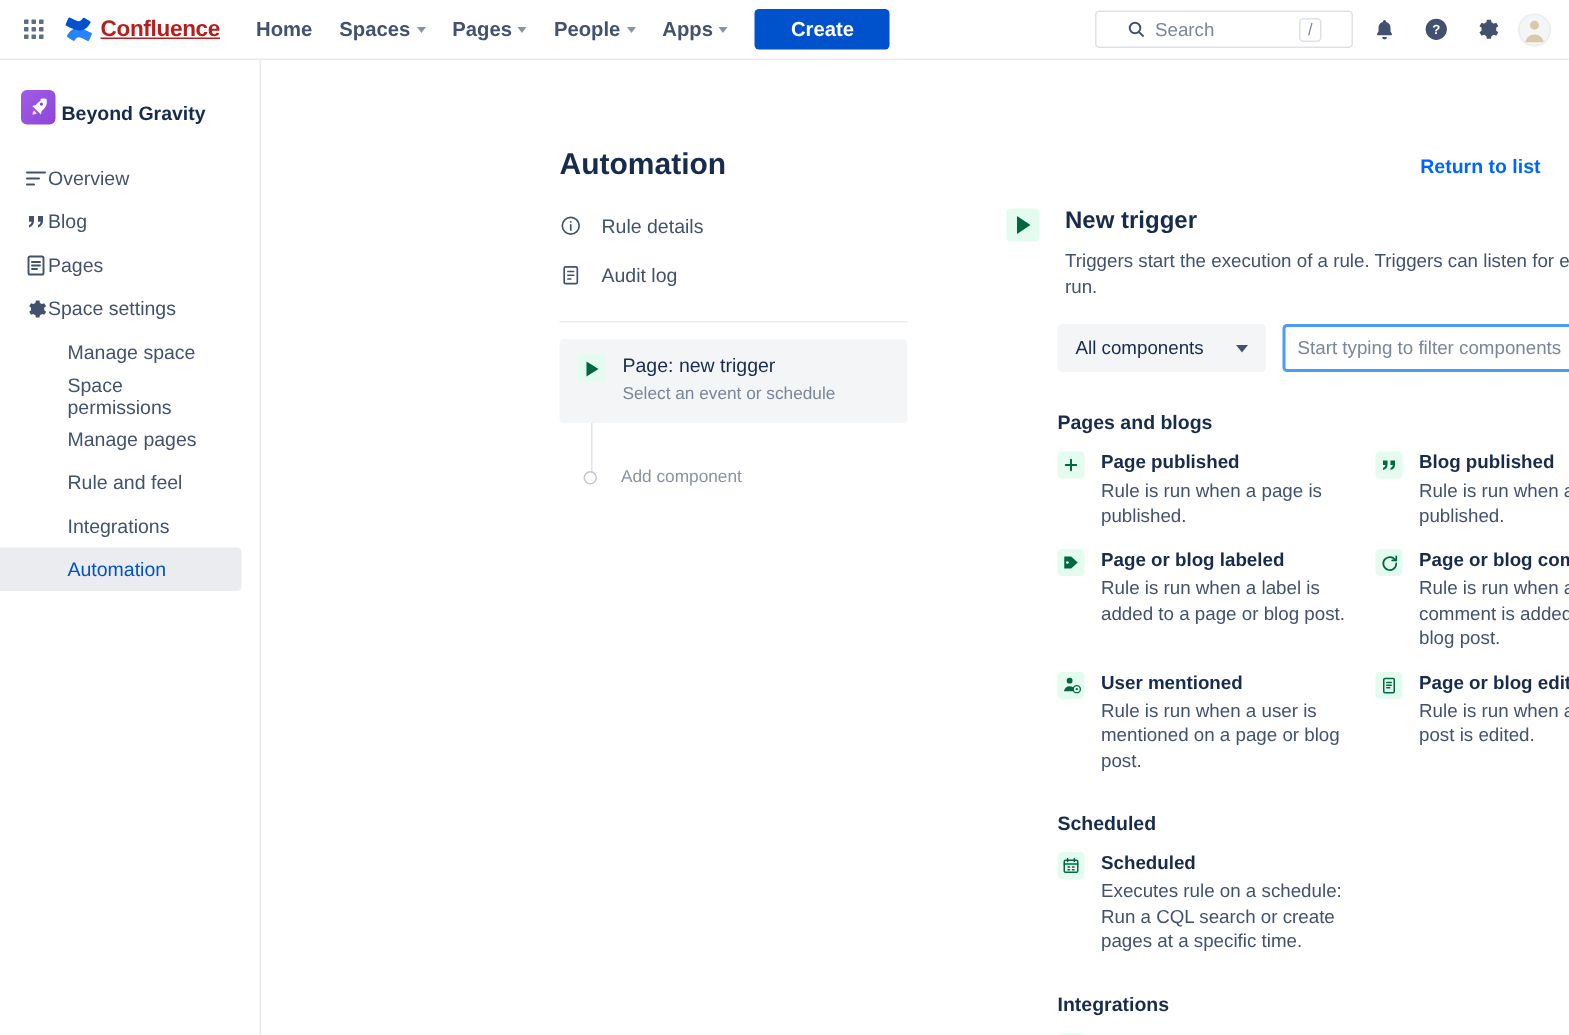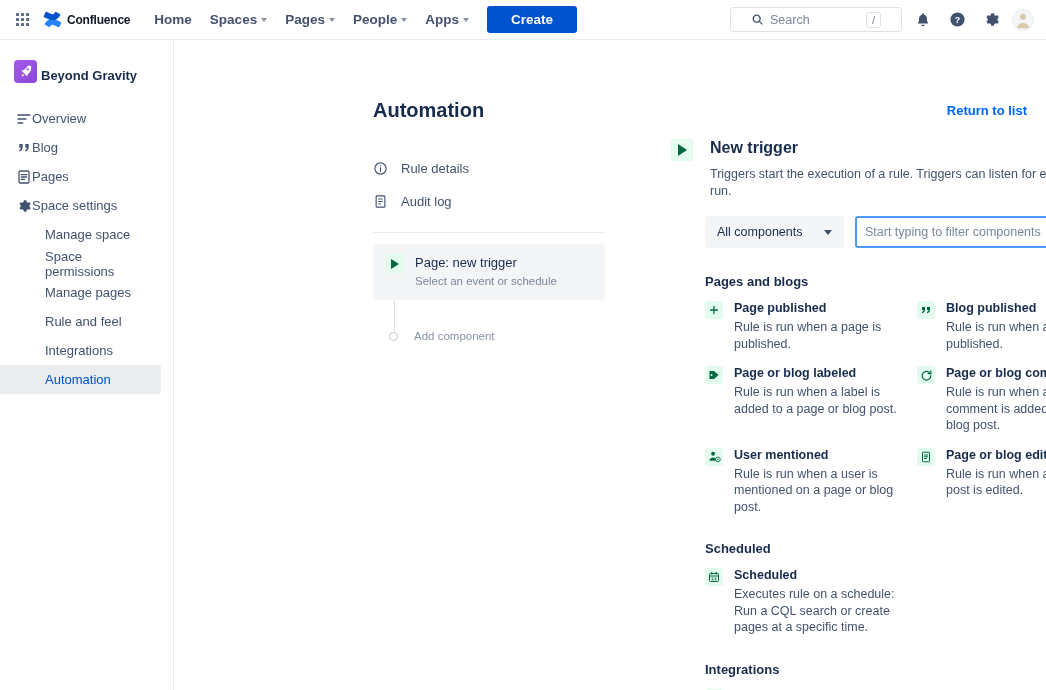--- a/index.html
+++ b/index.html
@@ -32,21 +32,21 @@
   .grid-dots { display: grid; grid-template-columns: repeat(3, 3px); gap: 2px; }
   .grid-dots i { width: 3px; height: 3px; background: #5e6c84; display: block; border-radius: 0.5px; }
 
   .brand {
     display: flex; align-items: center; gap: 5px;
     margin-left: 7px; margin-right: 16px;
     cursor: pointer;
   }
   .brand-mark { width: 19px; height: 19px; }
   .brand-text {
-    font-size: 12px; font-weight: 600; color: #0f172a; letter-spacing: -0.2px;
+    font-size: 15px; font-weight: 600; color: #b91c1c; letter-spacing: -0.2px; text-decoration: underline;
   }
 
   .nav-items { display: flex; align-items: center; gap: 2px; }
   .nav-item {
     display: flex; align-items: center; gap: 4px;
     font-size: 13.5px; color: #42526e; font-weight: 600;
     padding: 5px 8px; border-radius: 3px; cursor: pointer;
     white-space: nowrap;
   }
   .caret { width: 0; height: 0; border-left: 3.5px solid transparent; border-right: 3.5px solid transparent; border-top: 4px solid #8993a4; margin-top: 1px; }
@@ -137,21 +137,21 @@
   .page-title {
     font-size: 20px; font-weight: 600; color: #172b4d;
     position: absolute; left: 199px; top: 59px;
   }
   .return-link {
     position: absolute; right: 19px; top: 63px;
     font-size: 13px; color: #0065ff; font-weight: 600; cursor: pointer;
   }
 
   
-  .rail { position: absolute; left: 199px; top: 112px; width: 232px; }
+  .rail { position: absolute; left: 199px; top: 94px; width: 232px; }
   .rail-link {
     display: flex; align-items: center; gap: 13px;
     height: 33px; font-size: 13px; color: #42526e; cursor: pointer;
   }
   .rail-sep { height: 1px; background: #ebecf0; margin: 14px 0 11px 0; }
 
   .step {
     position: relative;
     display: flex; gap: 11px;
     background: #f4f5f7;

